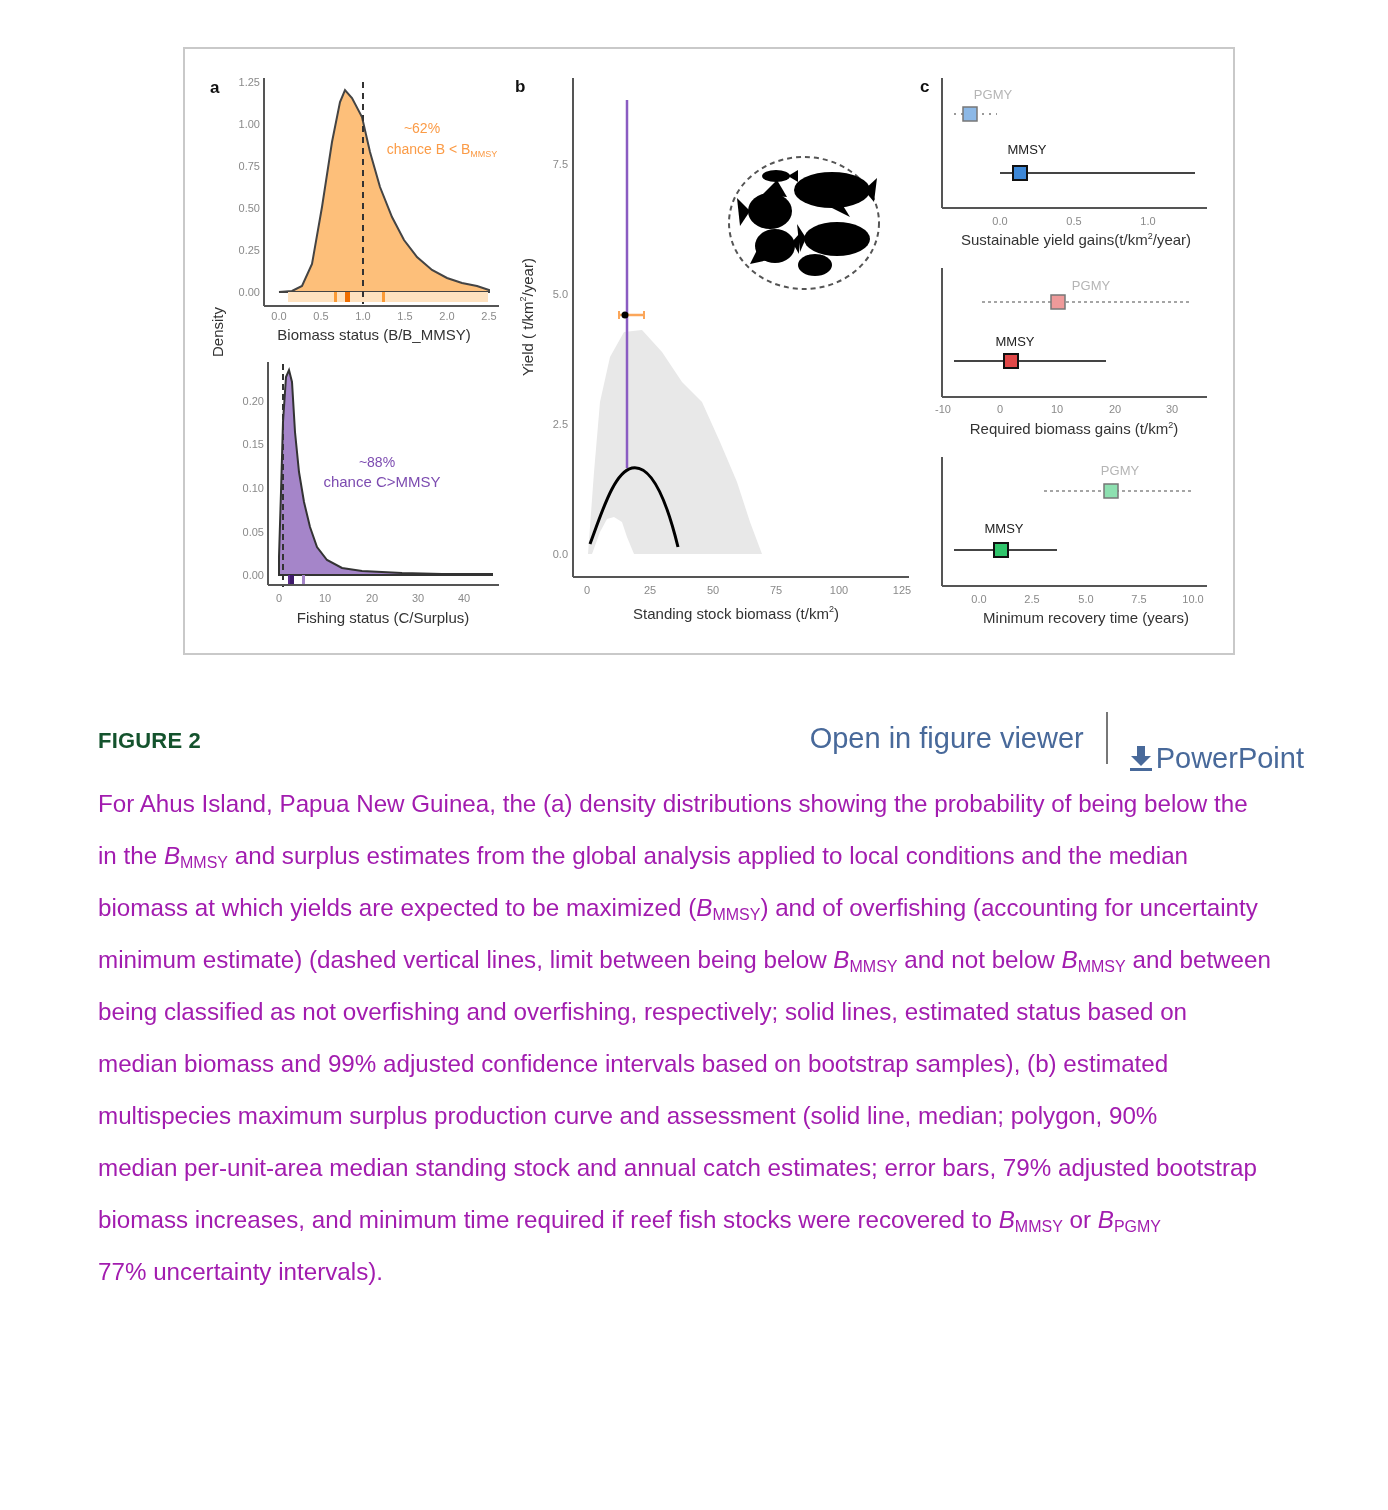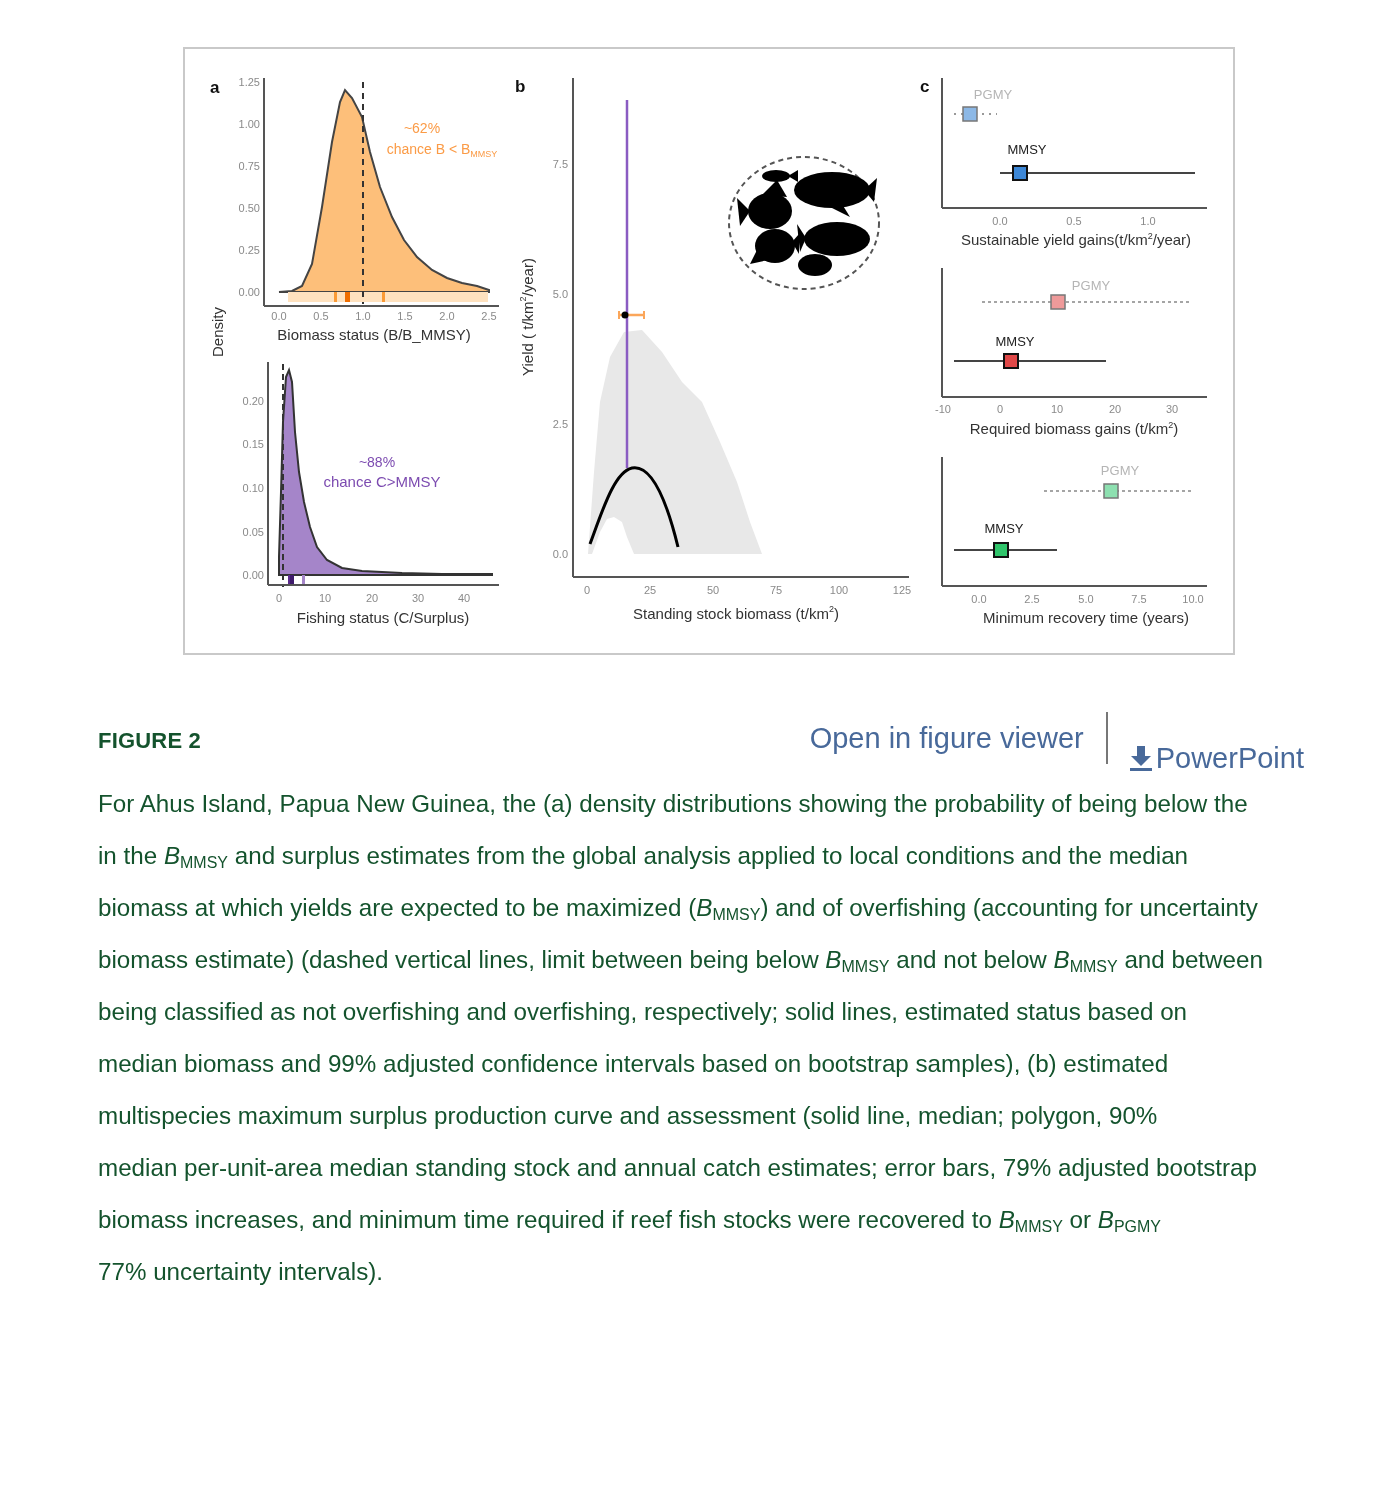--- a/index.html
+++ b/index.html
@@ -6,21 +6,21 @@
   body { width: 1388px; height: 1510px; position: relative; font-family: "DejaVu Sans", sans-serif; color: #222; }
   .figure-box { position: absolute; left: 183px; top: 47px; width: 1048px; height: 604px; border: 2px solid #c9c9c9; background: #fff; }
   .figure-box svg { position: absolute; left: 0; top: 0; }
   .fig-header { position: absolute; left: 98px; top: 712px; width: 1222px; height: 52px; }
   .fig-title { position: absolute; left: 0; top: 16px; font-family: "Liberation Sans", sans-serif; font-weight: bold; font-size: 22px; color: #14532d; letter-spacing: 0.2px; }
   .fig-links { position: absolute; right: 16px; top: 0; height: 52px; display: flex; align-items: center; }
   .fig-link { font-family: "Liberation Sans", sans-serif; font-size: 29px; color: #48699a; text-decoration: none; cursor: pointer; }
   .divider { width: 2px; height: 52px; background: #777; margin: 0 20px 0 22px; }
   .ppt { display: flex; align-items: center; margin-top: 40px; }
   .ppt svg { margin-right: 2px; }
-  .caption { position: absolute; left: 98px; top: 778px; width: 1225px; font-family: "Liberation Sans", sans-serif; font-size: 24.2px; line-height: 52px; color: #14532d; }
+  .caption { position: absolute; left: 98px; top: 778px; width: 1225px; font-family: "Liberation Sans", sans-serif; font-size: 24.2px; line-height: 52px; color: #a21caf; }
   .caption i { font-style: italic; }
   .caption sub { font-size: 16px; vertical-align: -4px; line-height: 0; }
   .caption sup { font-size: 16px; vertical-align: 10px; line-height: 0; }
   .tick { font-family: "Liberation Sans", sans-serif; font-size: 11px; fill: #8a8a8a; }
   .axlabel { font-family: "Liberation Sans", sans-serif; font-size: 15px; fill: #333; }
   .panel-letter { font-family: "Liberation Sans", sans-serif; font-size: 17px; font-weight: bold; fill: #111; }
 </style>
 </head>
 <body>
 
@@ -223,20 +223,20 @@
       </svg>
       <span>PowerPoint</span>
     </a>
   </div>
 </div>
 
 <div class="caption">
   <div><span>For Ahus Island, Papua New Guinea, the (a) density distributions showing the probability of being below the</span></div>
   <div><span>in the </span><i>B</i><sub>MMSY</sub><span> and surplus estimates from the global analysis applied to local conditions and the median</span></div>
   <div><span>biomass at which yields are expected to be maximized (</span><i>B</i><sub>MMSY</sub><span>) and of overfishing (accounting for uncertainty</span></div>
-  <div><span>biomass estimate) (dashed vertical lines, limit between being below </span><i>B</i><sub>MMSY</sub><span> and not below </span><i>B</i><sub>MMSY</sub><span> and between</span></div>
+  <div><span>minimum estimate) (dashed vertical lines, limit between being below </span><i>B</i><sub>MMSY</sub><span> and not below </span><i>B</i><sub>MMSY</sub><span> and between</span></div>
   <div><span>being classified as not overfishing and overfishing, respectively; solid lines, estimated status based on</span></div>
   <div><span>median biomass and 99% adjusted confidence intervals based on bootstrap samples), (b) estimated</span></div>
   <div><span>multispecies maximum surplus production curve and assessment (solid line, median; polygon, 90%</span></div>
   <div><span>median per-unit-area median standing stock and annual catch estimates; error bars, 79% adjusted bootstrap</span></div>
   <div><span>biomass increases, and minimum time required if reef fish stocks were recovered to </span><i>B</i><sub>MMSY</sub><span> or </span><i>B</i><sub>PGMY</sub></div>
   <div><span>77% uncertainty intervals).</span></div>
 </div>
 
 </body></html>

